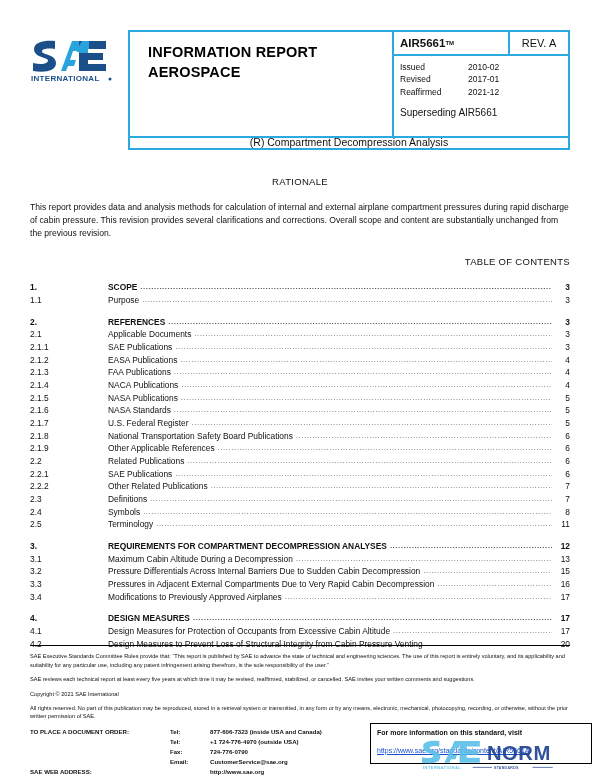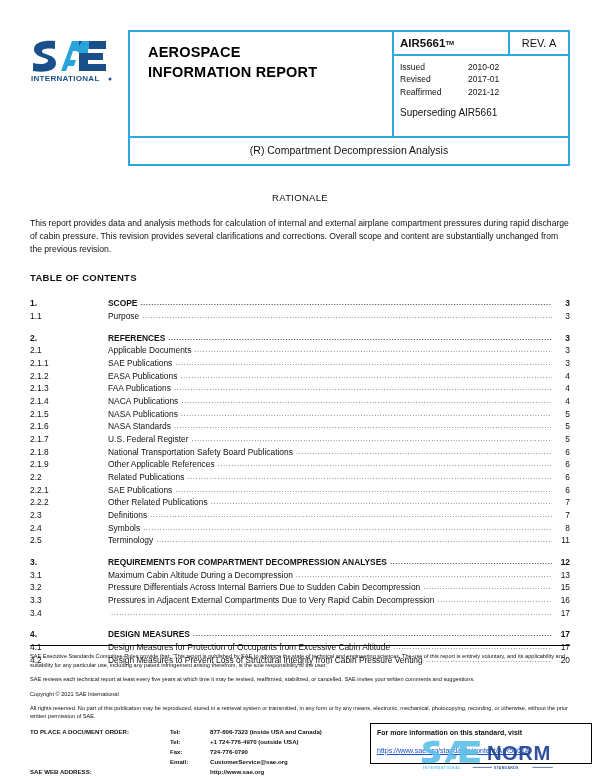--- a/index.html
+++ b/index.html
@@ -100,46 +100,45 @@
     margin-top: 9px;
     font-size: 10px;
   }
 
   
   .subtitle-box {
     margin-left: 98px;
     margin-top: -2px;
     border: 2px solid #2ba9e0;
     border-top: 0;
-    height: 30px;
+    height: 14px;
     display: flex;
     align-items: center;
     justify-content: center;
     font-size: 10.5px;
   }
 
   
   .rationale-head {
     text-align: center;
     font-size: 9.5px;
     margin-top: 26px;
     letter-spacing: .3px;
   }
   .rationale-body {
     margin-top: 14px;
     font-size: 8.6px;
     line-height: 1.52;
     text-align: left;
   }
   .toc-head {
-    text-align: left;
+    text-align: right;
     font-size: 9.5px;
     margin-top: 16px;
     letter-spacing: .3px;
-    font-weight: bold;
   }
 
   
   .toc {
     margin-top: 14px;
   }
   .toc-row {
     display: flex;
     align-items: baseline;
     font-size: 8.4px;
@@ -253,22 +252,22 @@
         <path d="M8 22 C8 8, 30 4, 50 6 L50 22 C36 20, 24 21, 24 27 C24 34, 52 32, 52 50 C52 66, 30 70, 6 66 L6 50 C22 54, 36 52, 36 45 C36 38, 8 40, 8 22 Z" fill="#1b4f8a"></path>
         <path d="M62 66 L84 6 L104 6 L96 26 L86 26 L80 44 L92 44 L88 56 L76 56 L72 66 Z" fill="#29a3dc"></path>
         <path d="M98 6 L152 6 L152 22 L116 22 L116 30 L146 30 L146 44 L116 44 L116 52 L152 52 L152 66 L98 66 Z" fill="#1b4f8a"></path>
         <path d="M92 26 L104 6 L118 6 L118 22 L116 22 L116 30 L100 30 Z" fill="#29a3dc"></path>
         <text x="2" y="86" font-family="Liberation Sans, sans-serif" font-size="16" font-weight="bold" fill="#1b4f8a" letter-spacing="0.6">INTERNATIONAL</text>
         <circle cx="160" cy="82" r="3" fill="#1b4f8a"></circle>
       </svg>
     </div>
 
     <div class="title-box">
+      <div class="t-line">INFORMATION REPORT</div>
       <div class="t-line">AEROSPACE</div>
-      <div class="t-line">INFORMATION REPORT</div>
     </div>
 
     <div class="meta-col">
       <div class="meta-top">
         <div class="meta-doc">
           <span>AIR5661</span>
             <sup>TM</sup>
         </div>
         <div class="meta-rev">REV. A</div>
       </div>
@@ -429,20 +428,21 @@
         <div class="toc-page">15</div>
       </div>
       <div class="toc-row">
         <div class="toc-num">3.3</div>
         <div class="toc-label">Pressures in Adjacent External Compartments Due to Very Rapid Cabin Decompression</div>
         <div class="toc-dots"></div>
         <div class="toc-page">16</div>
       </div>
       <div class="toc-row">
         <div class="toc-num">3.4</div>
+        <div class="toc-label">Modifications to Previously Approved Airplanes</div>
         <div class="toc-dots"></div>
         <div class="toc-page">17</div>
       </div>
       <div class="toc-row bold gap">
         <div class="toc-num">4.</div>
         <div class="toc-label">DESIGN MEASURES</div>
         <div class="toc-dots"></div>
         <div class="toc-page">17</div>
       </div>
       <div class="toc-row">

